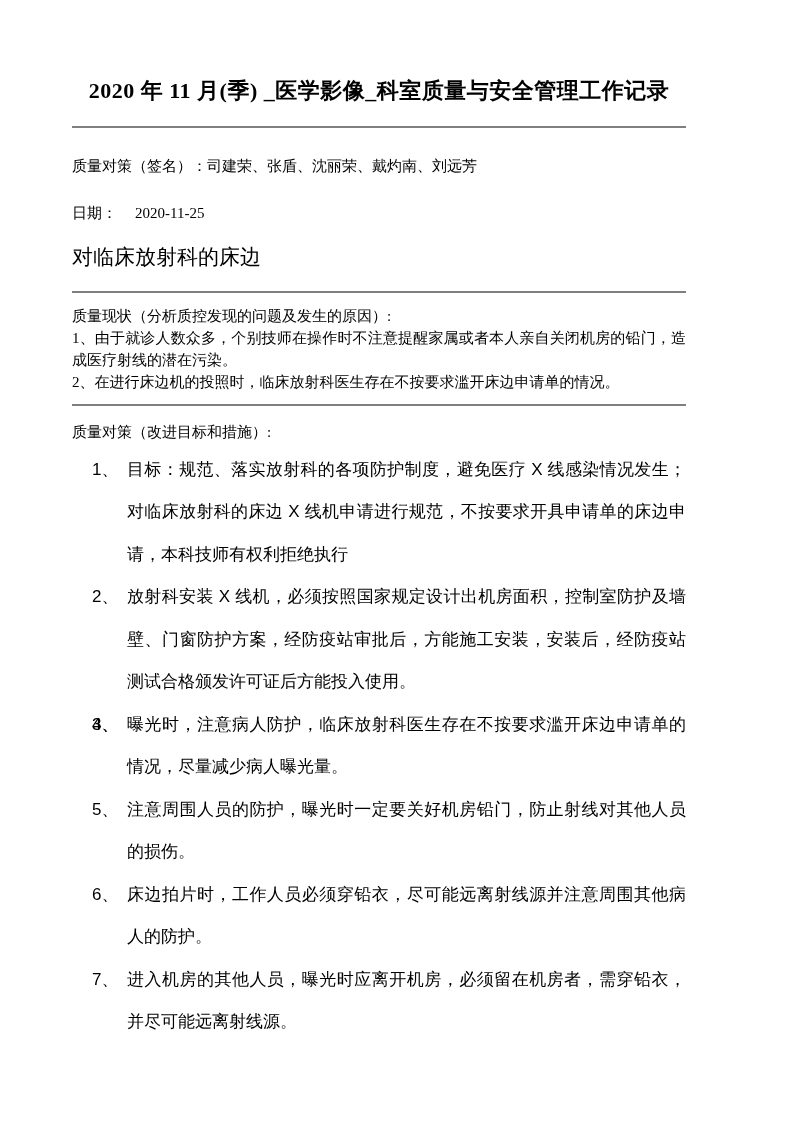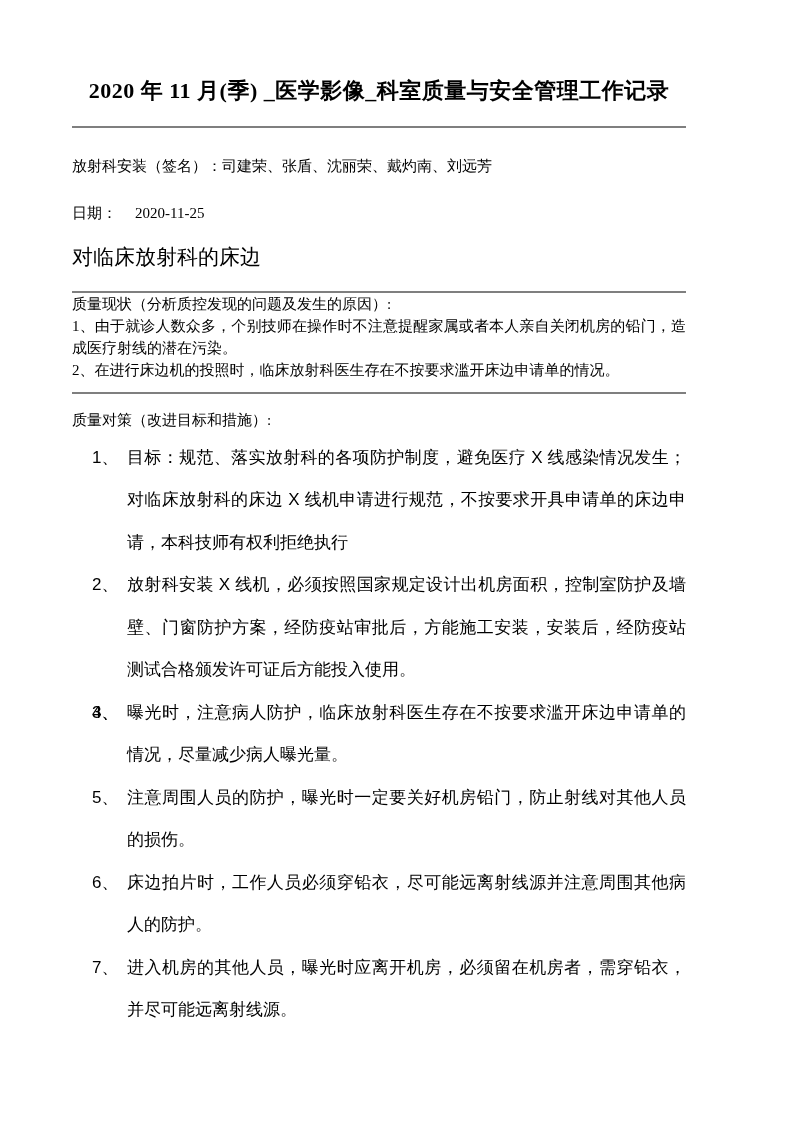--- a/index.html
+++ b/index.html
@@ -44,21 +44,21 @@
     font-family: "Liberation Sans", "DejaVu Sans", sans-serif;
     font-size: 21px;
     font-weight: normal;
     margin: 22px 0 0 0;
     line-height: 1.2;
   }
   .rule-section { margin-top: 21px; }
   .status-block {
     font-size: 15px;
     line-height: 22px;
-    margin-top: 0;
+    margin-top: 12px;
     text-align: justify;
   }
   .status-block p { margin: 0; }
   .rule-status { margin-top: 11px; }
   .measures-heading {
     font-size: 15px;
     line-height: 22px;
     margin-top: 15px;
   }
   .measures-list {
@@ -84,21 +84,21 @@
 </head>
 <body>
 
 <div class="page">
 
   <h1 class="doc-title">2020 年 11 月(季) _医学影像_科室质量与安全管理工作记录</h1>
 
   <hr class="rule rule-title">
 
   <div class="meta-line">
-    <span>放射科安装（签名）：</span><span>司建荣、张盾、沈丽荣、戴灼南、刘远芳</span>
+    <span>质量对策（签名）：</span><span>司建荣、张盾、沈丽荣、戴灼南、刘远芳</span>
   </div>
 
   <div class="meta-line">
     <span>日期：</span><span class="value">2020-11-25</span>
   </div>
 
   <h2 class="section-heading">对临床放射科的床边</h2>
 
   <hr class="rule rule-section">
 

